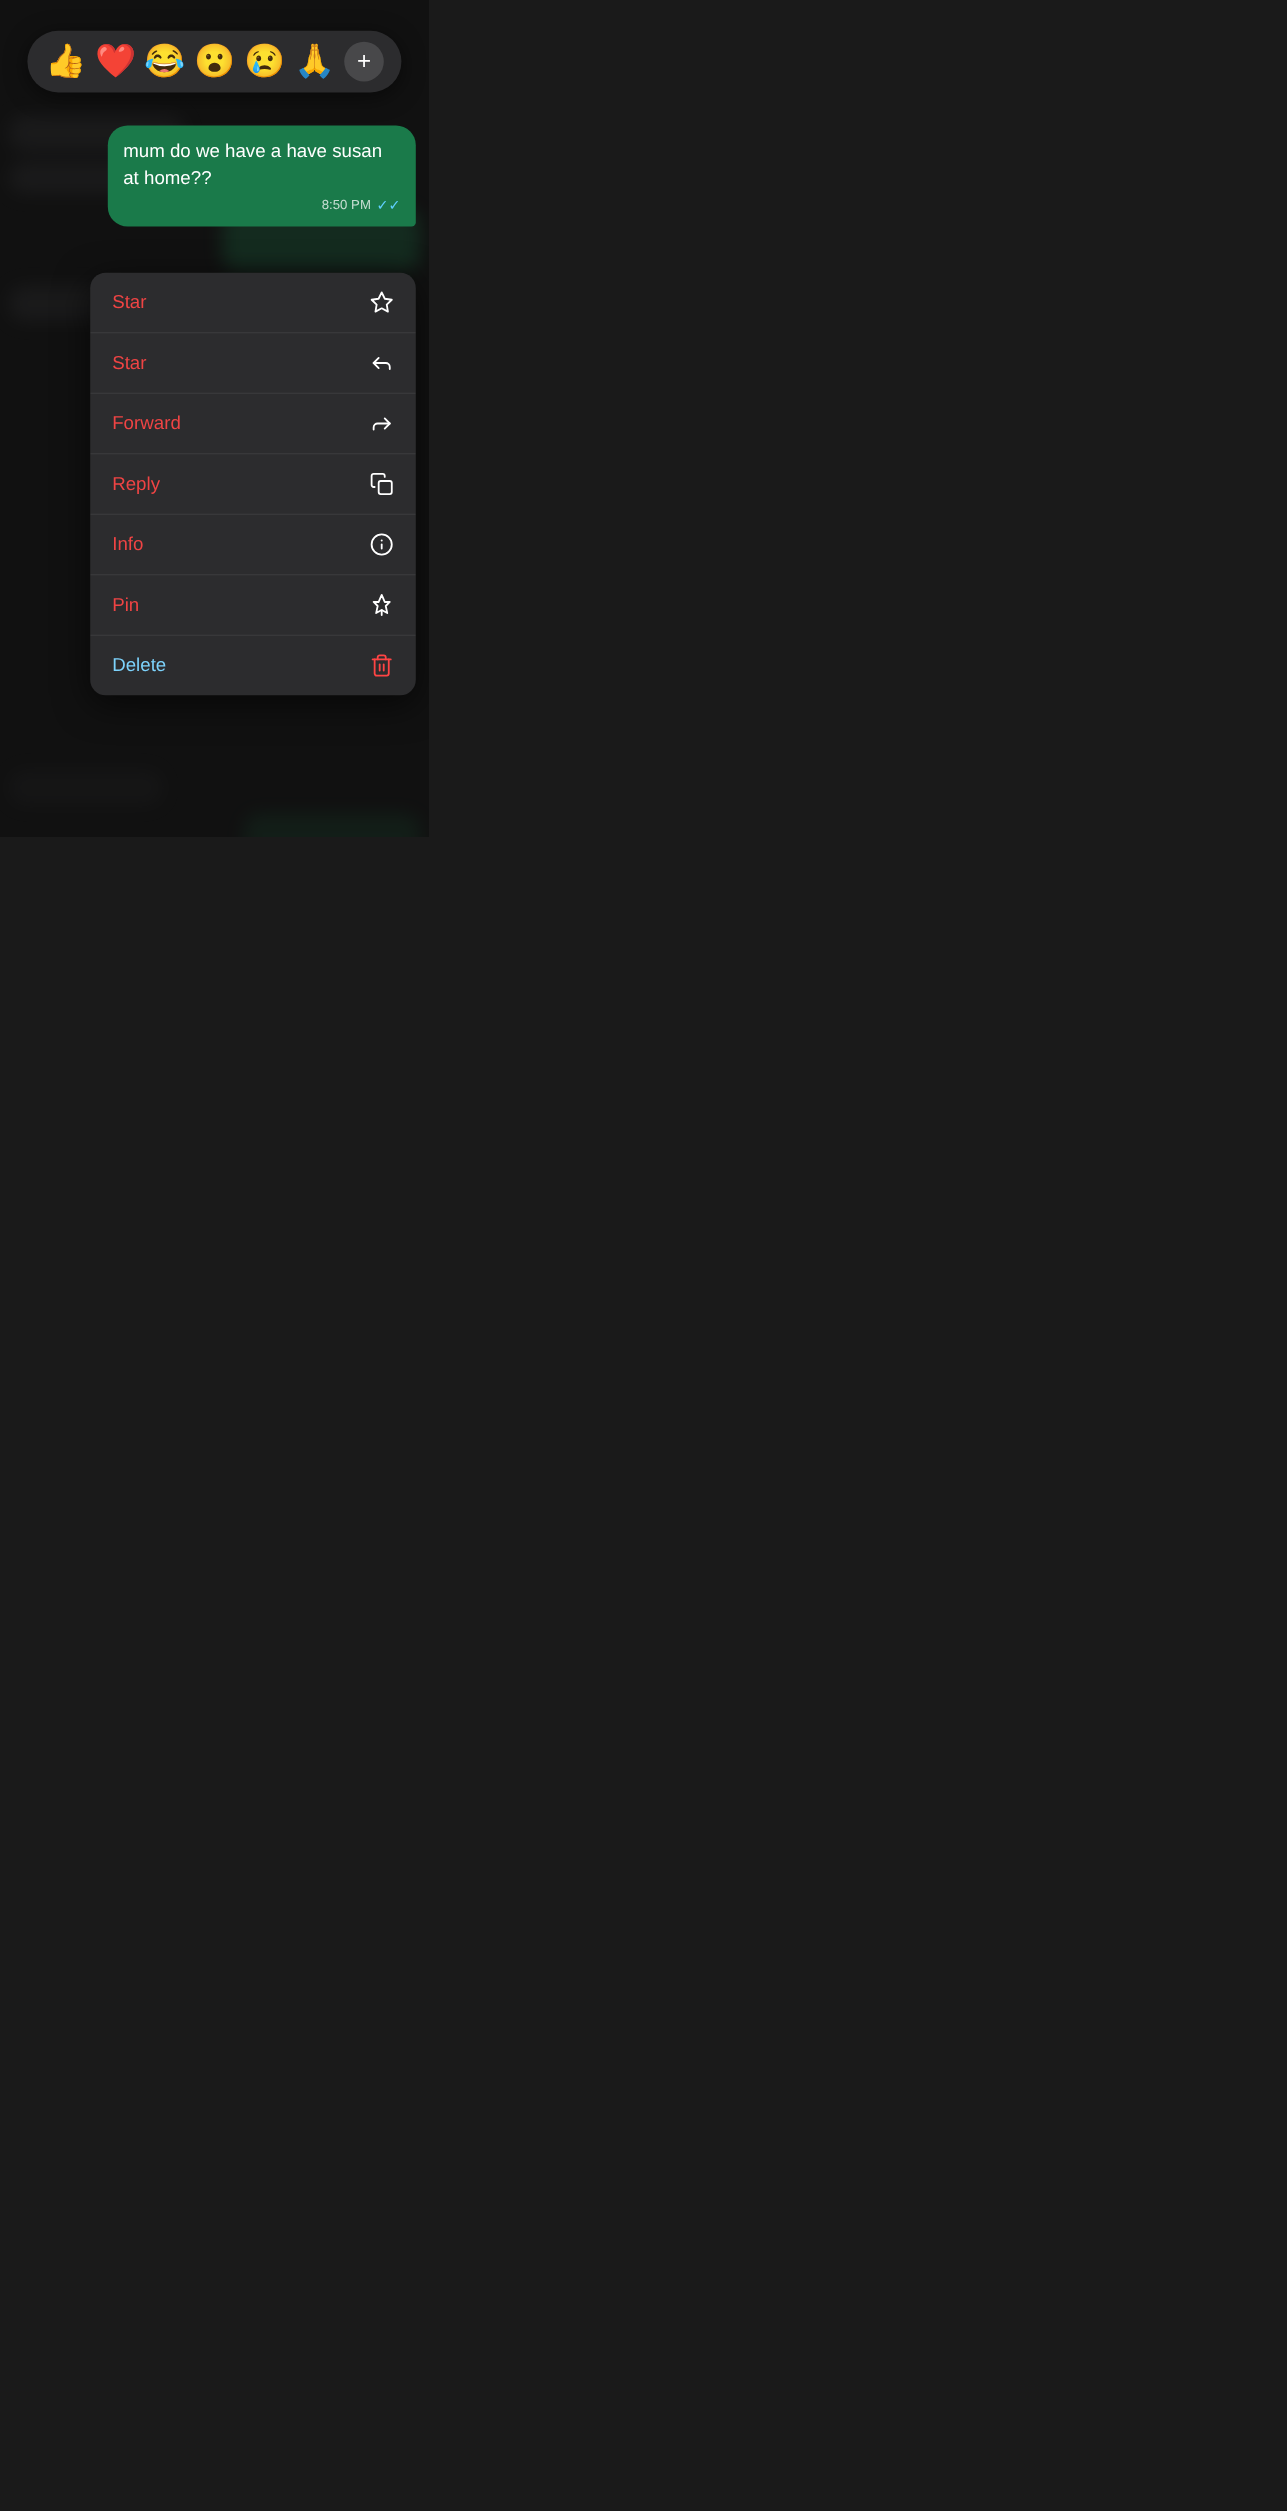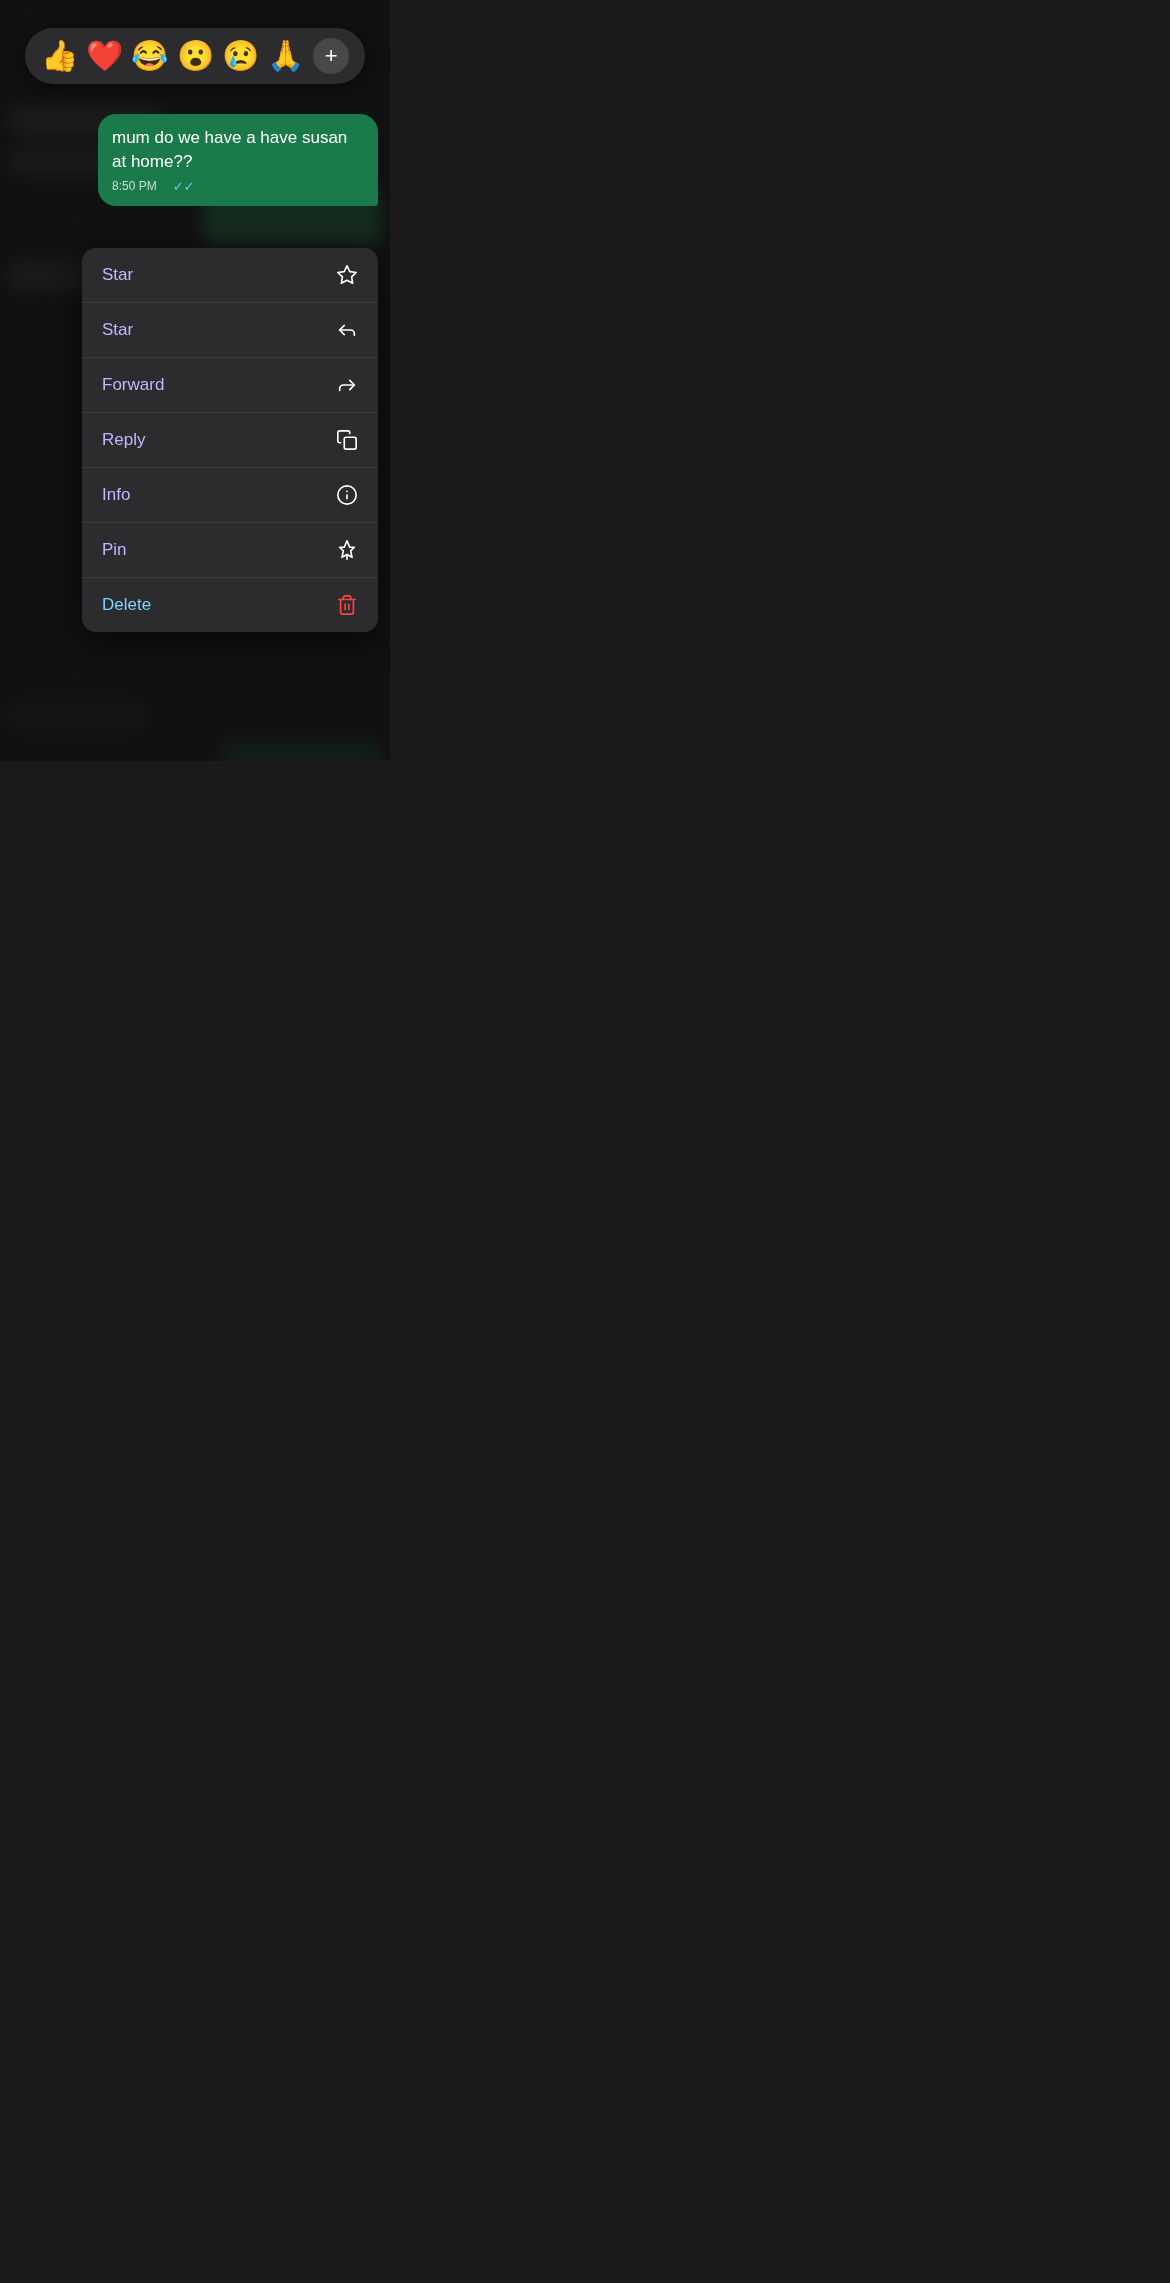--- a/index.html
+++ b/index.html
@@ -86,22 +86,23 @@
       line-height: 1.4;
     }
 
     .message-text {
       display: block;
       margin-bottom: 4px;
     }
 
     .message-meta {
       display: flex;
-      align-items: center;
-      gap: 16px;
+      justify-content: flex-end;
+      align-items: center;
+      gap: 5px;
       margin-top: 2px;
     }
 
     .message-time {
       color: rgba(255,255,255,0.75);
       font-size: 12px;
     }
 
     .double-tick {
       color: #60d0ff;
@@ -127,21 +128,21 @@
       padding: 16px 20px;
       cursor: pointer;
       border-bottom: 1px solid rgba(255,255,255,0.08);
     }
 
     .menu-item:last-child {
       border-bottom: none;
     }
 
     .menu-label {
-      color: #c4b5fd;
+      color: #ef4444;
       font-size: 17px;
       font-weight: 400;
     }
 
     .menu-label.delete {
       color: #7dd3fc;
     }
 
     
     .icon-svg {

